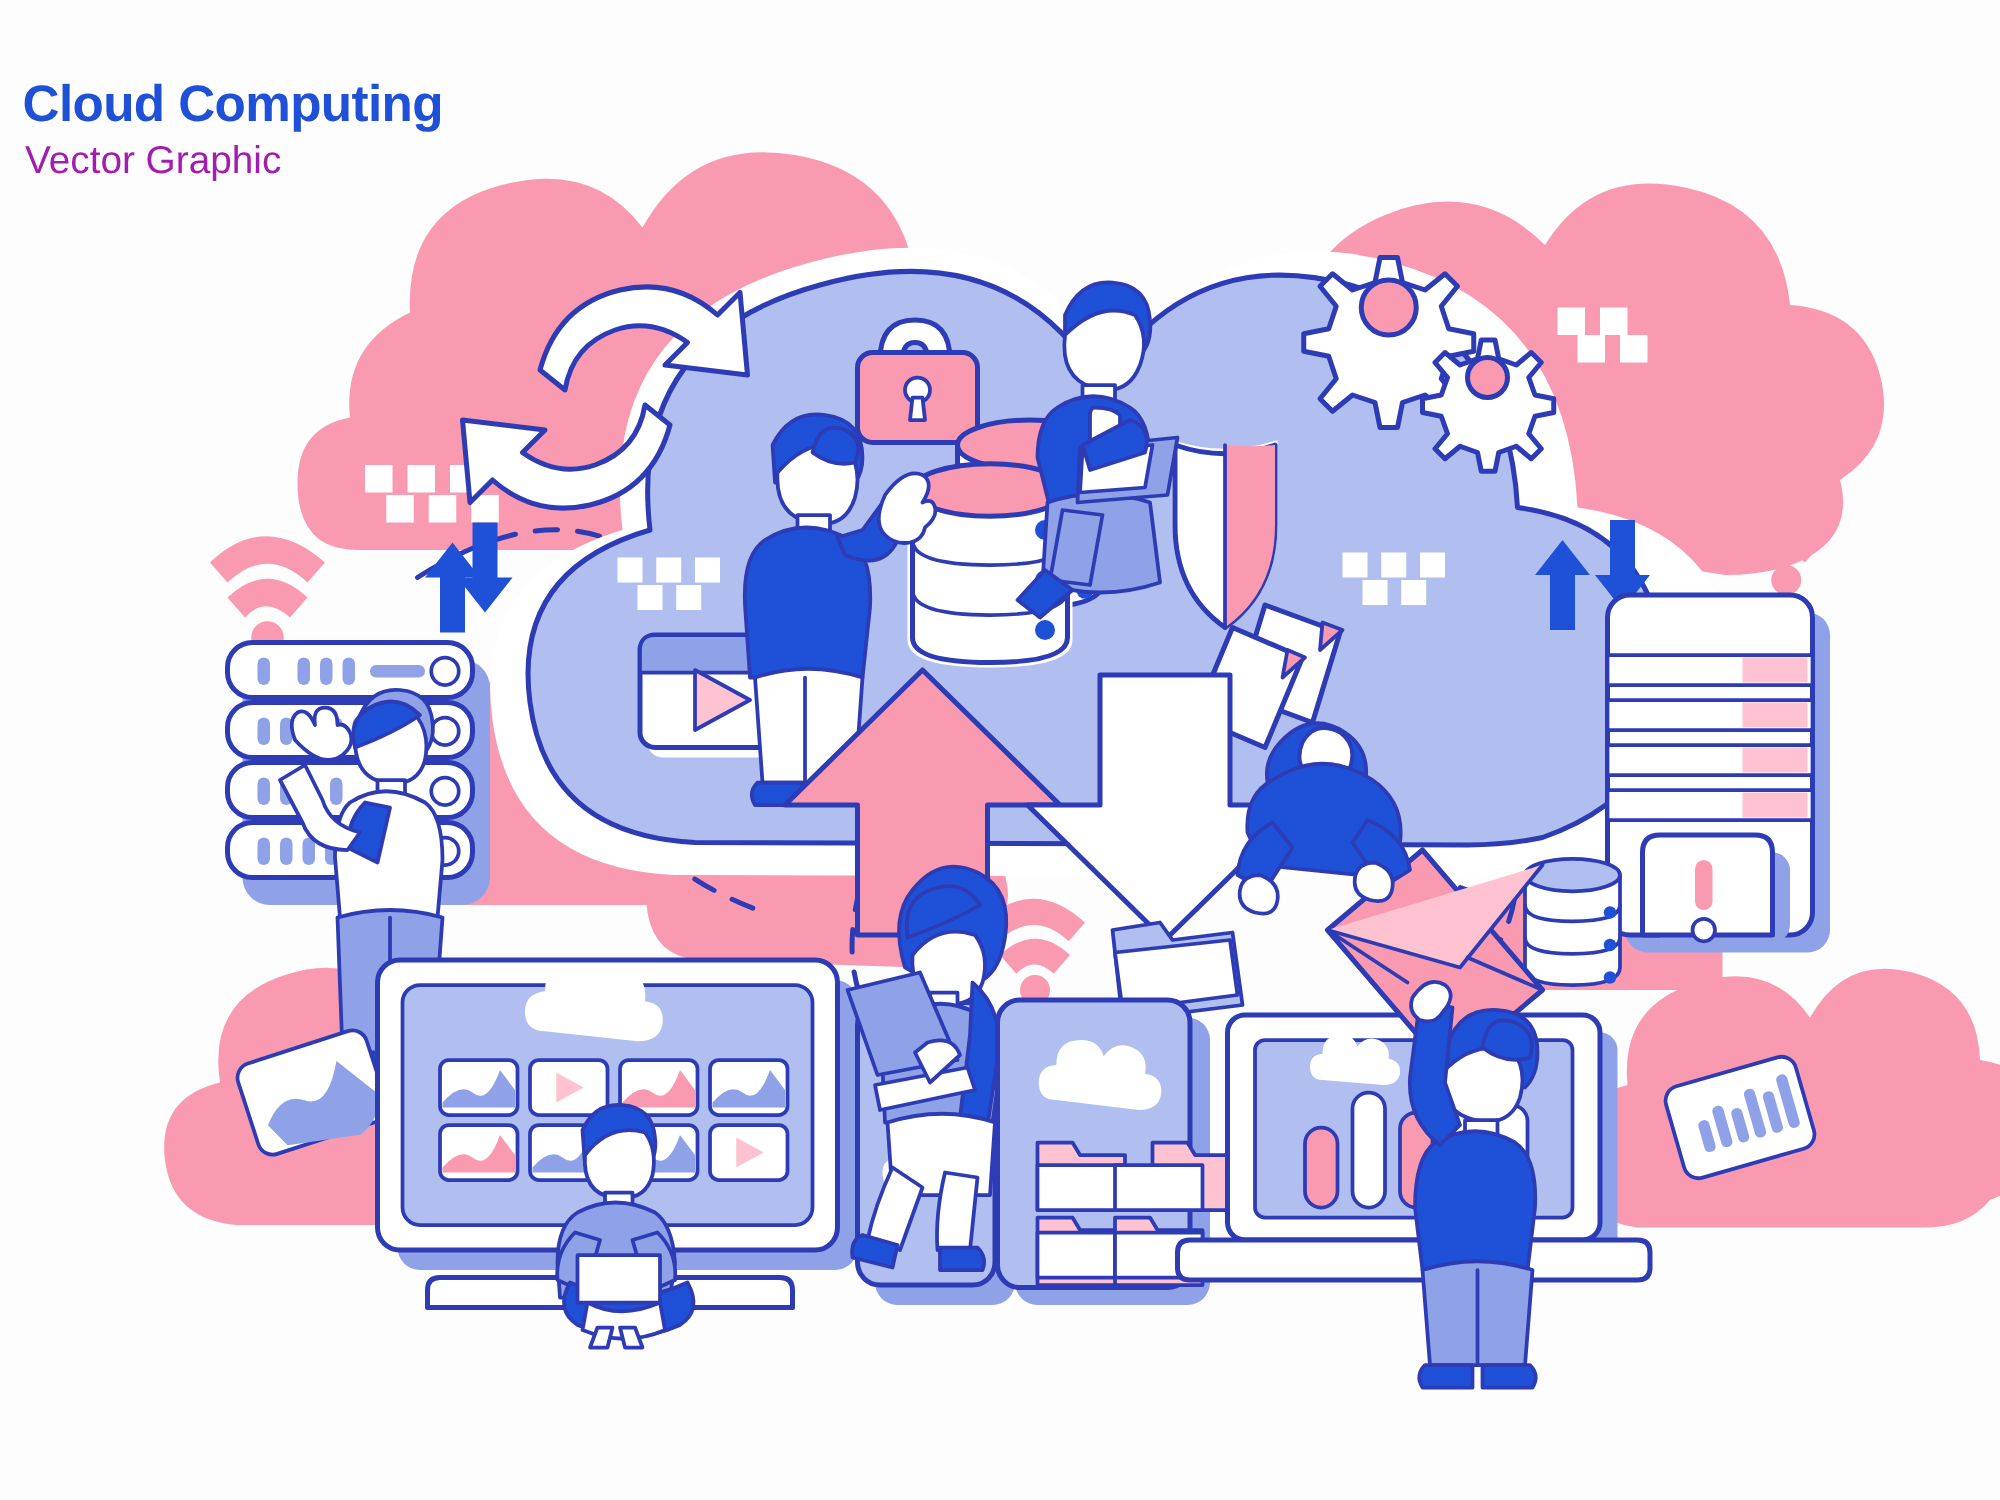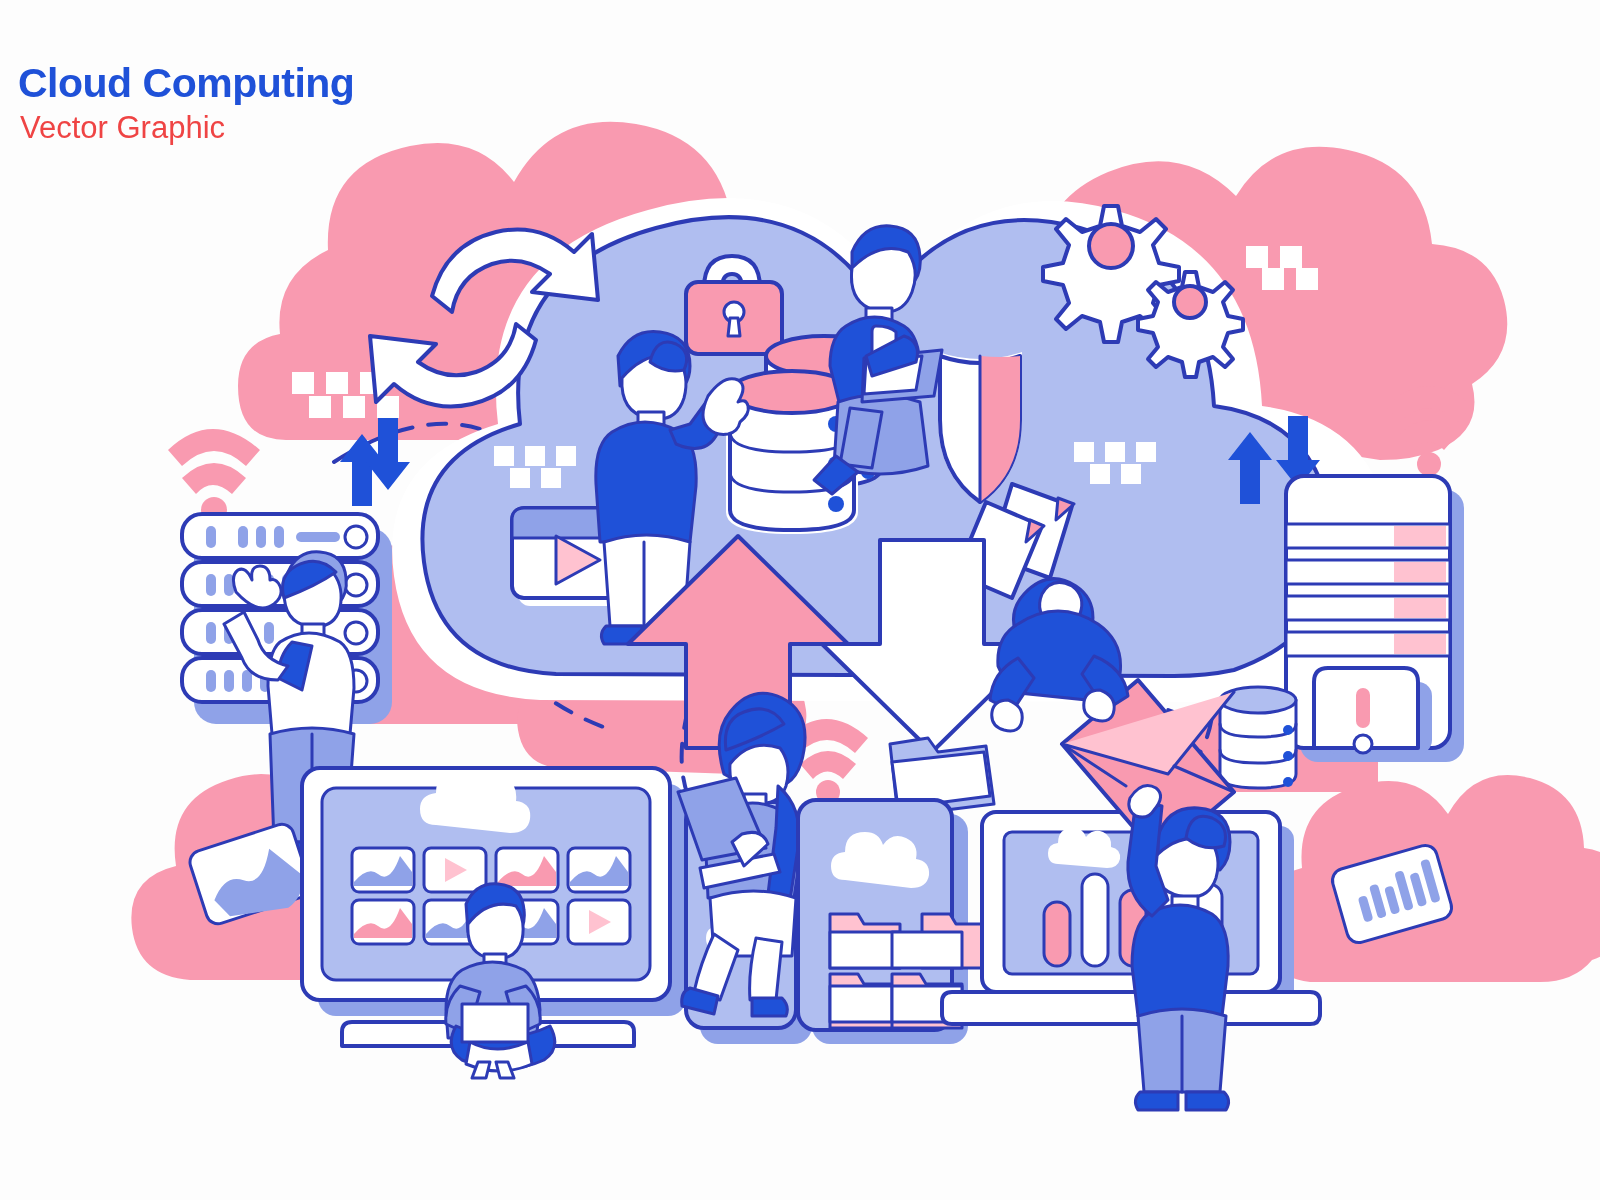--- a/index.html
+++ b/index.html
@@ -2,21 +2,21 @@
 <html><head>
 <meta charset="utf-8">
 <title>Cloud Computing Vector Graphic</title>
 <style>
   html,body{margin:0;padding:0;background:#ffffff;}
   body{width:1600px;height:1200px;overflow:hidden;font-family:"Liberation Sans",sans-serif;}
   #stage{position:relative;width:1600px;height:1200px;background:#fdfdfd;}
 
   .title-block{position:absolute;left:18px;top:62px;}
   .title{font-size:41px;font-weight:bold;color:#1f51d8;letter-spacing:-0.5px;line-height:1.05;margin:0;}
-  .subtitle{font-size:31px;color:#ef4444;line-height:1.25;margin:4px 0 0 2px;font-weight:normal;}
+  .subtitle{font-size:31px;color:#a21caf;line-height:1.25;margin:4px 0 0 2px;font-weight:normal;}
 
   svg.art{position:absolute;left:0;top:0;width:1600px;height:1200px;}
 </style>
 </head>
 <body>
 
 <div id="stage">
 
   <div class="title-block">
     <div class="title">Cloud Computing</div>

